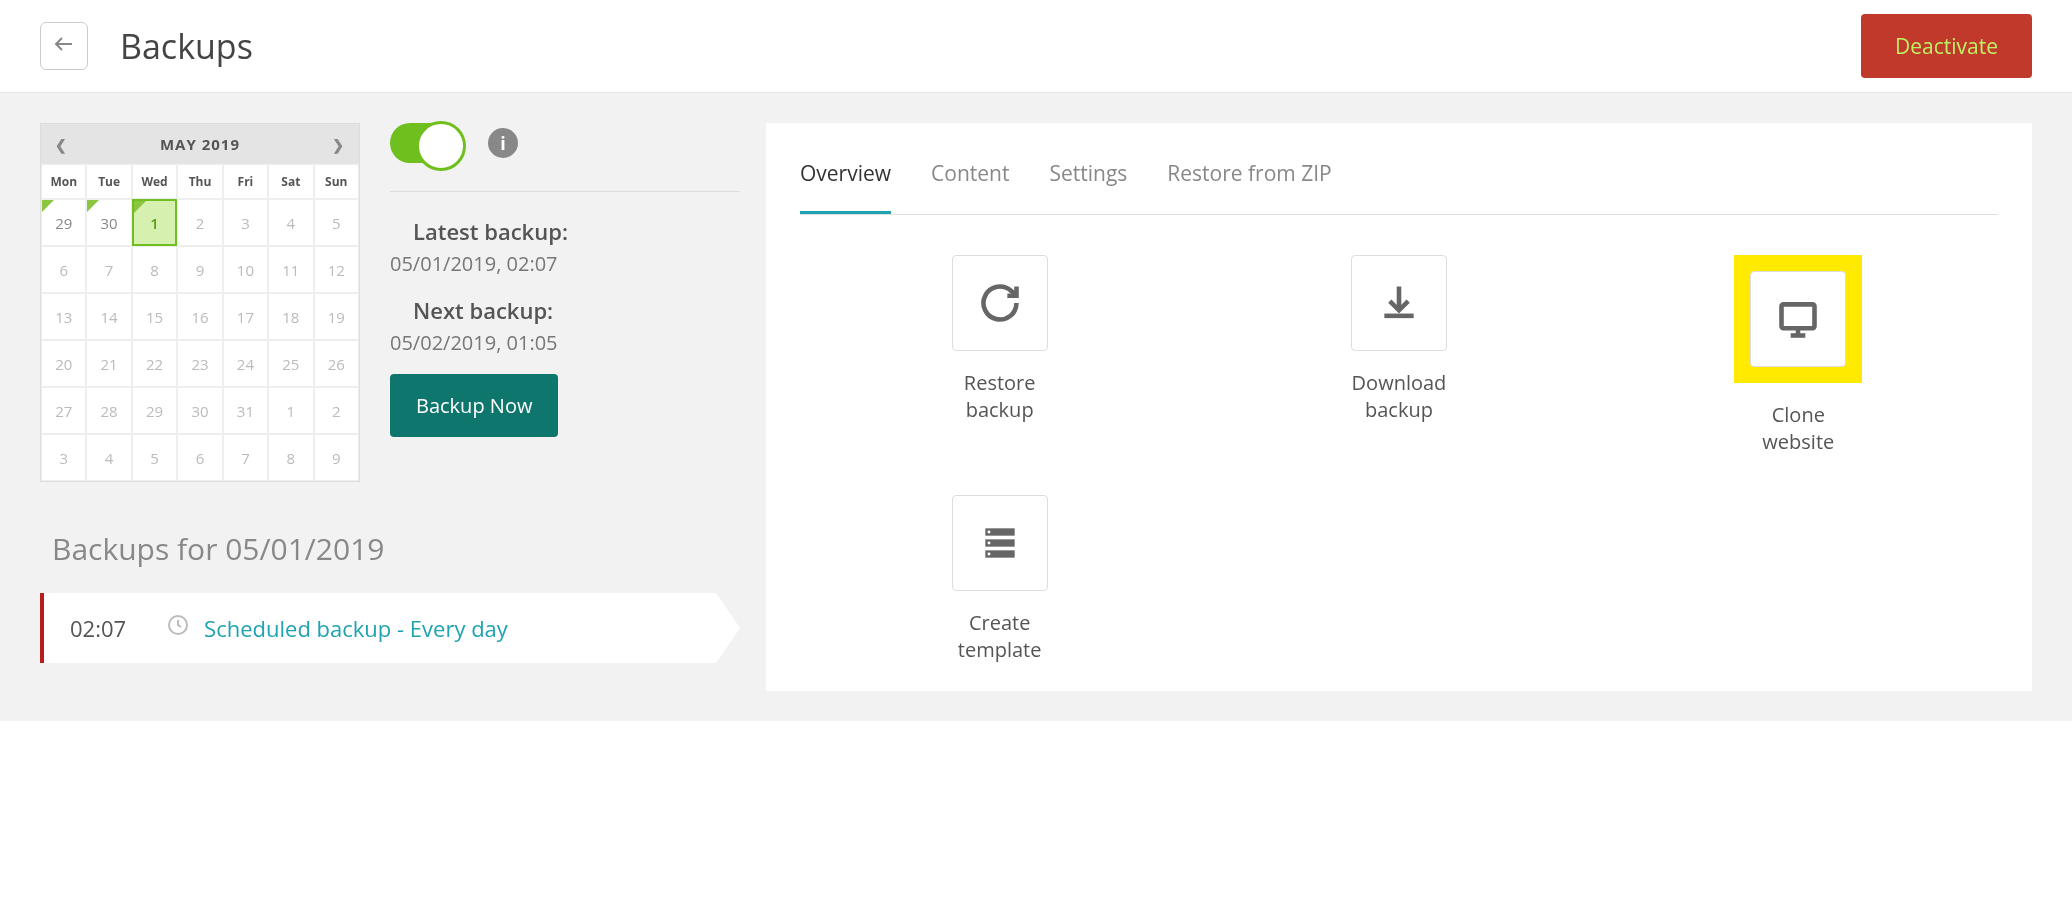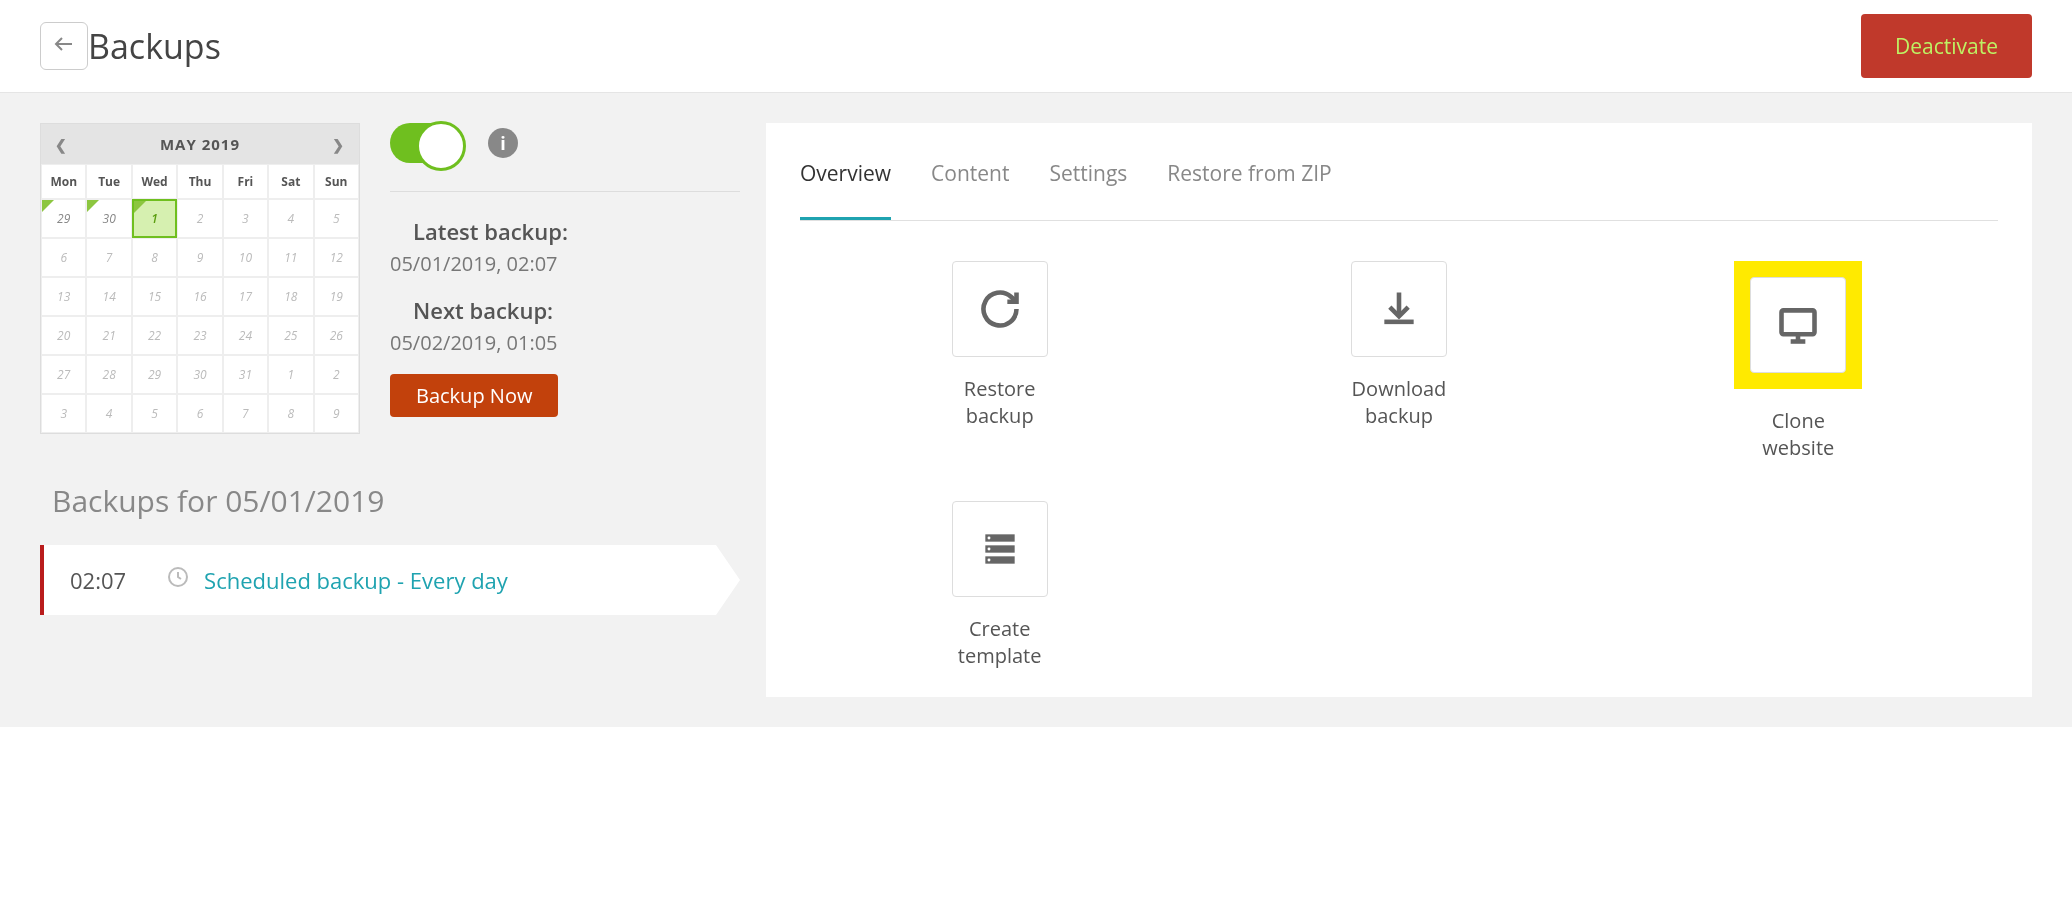--- a/index.html
+++ b/index.html
@@ -8,21 +8,21 @@
     
     .page-header {
       display:flex; align-items:center; padding:14px 40px;
       border-bottom:1px solid #e5e5e5; background:#fff;
     }
     .back-btn {
       width:48px; height:48px; border:1px solid #ccc; border-radius:6px;
       display:flex; align-items:center; justify-content:center; cursor:pointer;
       background:#fff;
     }
-    .page-title { font-size:34px; font-weight:400; color:#444; }
+    .page-title { font-size:34px; font-weight:400; color:#444; margin-left:32px; }
     .header-spacer { flex:1; }
     .deactivate-btn {
       background:#c0392b; color:#bef264; border:none; padding:18px 34px;
       font-size:21px; border-radius:4px; cursor:pointer;
     }
 
     .content-wrap {
       background:#f2f2f2; padding:30px 40px; display:flex; align-items:flex-start; gap:26px;
       min-height:600px;
     }
@@ -45,24 +45,23 @@
       position:absolute; top:50%; transform:translateY(-50%);
       color:#888; cursor:pointer; font-size:14px; padding:0 14px;
     }
     .cal-nav.left { left:0; } .cal-nav.right { right:0; }
     .cal-grid { display:grid; grid-template-columns:repeat(7,1fr); }
     .cal-dow {
       text-align:center; font-weight:700; color:#555; padding:8px 0;
       border:1px solid #eee; font-size:12px; background:#fff;
     }
     .cal-day {
-      height:39px; border:1px solid #eee; display:flex; align-items:center;
-      justify-content:center; color:#bbb; font-size:12px; position:relative;
+      height:47px; border:1px solid #eee; display:flex; align-items:center;
+      justify-content:center; color:#bbb; font-size:15px; position:relative;
       background:#fff;
-      font-style:italic;
     }
     .cal-day.prev { color:#888; }
     .cal-day.selected { border:2px solid #6fbf1f; background:#d6f0b0; color:#5a9e0f; font-weight:600; }
     .cal-day.mark::before {
       content:''; position:absolute; top:0; left:0; width:0; height:0;
       border-top:12px solid #8cc640; border-right:12px solid transparent;
     }
 
     .toggle-row { display:flex; align-items:center; gap:24px; margin-bottom:28px; }
     .toggle {
@@ -75,21 +74,21 @@
     }
     .info-icon {
       width:30px; height:30px; border-radius:50%; background:#888; color:#fff;
       display:flex; align-items:center; justify-content:center; font-weight:700;
       font-size:18px; font-family:Georgia,serif; cursor:pointer;
     }
     .backup-info hr { border:none; border-top:1px solid #ddd; margin-bottom:24px; }
     .bu-label { font-size:22px; font-weight:600; color:#555;margin-left:23px; }
     .bu-val { font-size:20px; color:#777; margin:4px 0 18px; }
     .backup-now-btn {
-      background:#c2410c; color:#fff; border:none; padding:8px 26px;
+      background:#0f766e; color:#fff; border:none; padding:18px 26px;
       font-size:20px; border-radius:4px; cursor:pointer;
     }
 
     .backups-for {
       font-size:30px; color:#888; font-weight:400; margin:46px 0 24px 12px;
     }
 
     .backup-entry {
       background:#fff; border-left:4px solid #b91c1c;
       padding:20px 26px; display:flex; align-items:center; gap:40px;
@@ -103,21 +102,21 @@
     .entry-time { font-size:22px; color:#555; }
     .entry-label { display:flex; align-items:flex-end; gap:14px; font-size:22px; color:#1fa3b0; cursor:pointer; }
     .clock-icon svg { width:24px; height:24px; }
 
     
     .tabs {
       display:flex; gap:40px; border-bottom:1px solid #e0e0e0; margin-bottom:40px;
       flex-wrap:wrap;
     }
     .tab {
-      font-size:21px; color:#888; padding:8px 0 30px; cursor:pointer;
+      font-size:21px; color:#888; padding:8px 0 24px; cursor:pointer;
       border-bottom:3px solid transparent;
     }
     .tab.active { color:#333; border-bottom-color:#1fa3b0; }
 
     .actions-grid {
       display:grid; grid-template-columns:repeat(3, 200px); gap:40px 0;
       justify-content:space-around;
     }
     .action { text-align:center; cursor:pointer; }
     .action-box {

